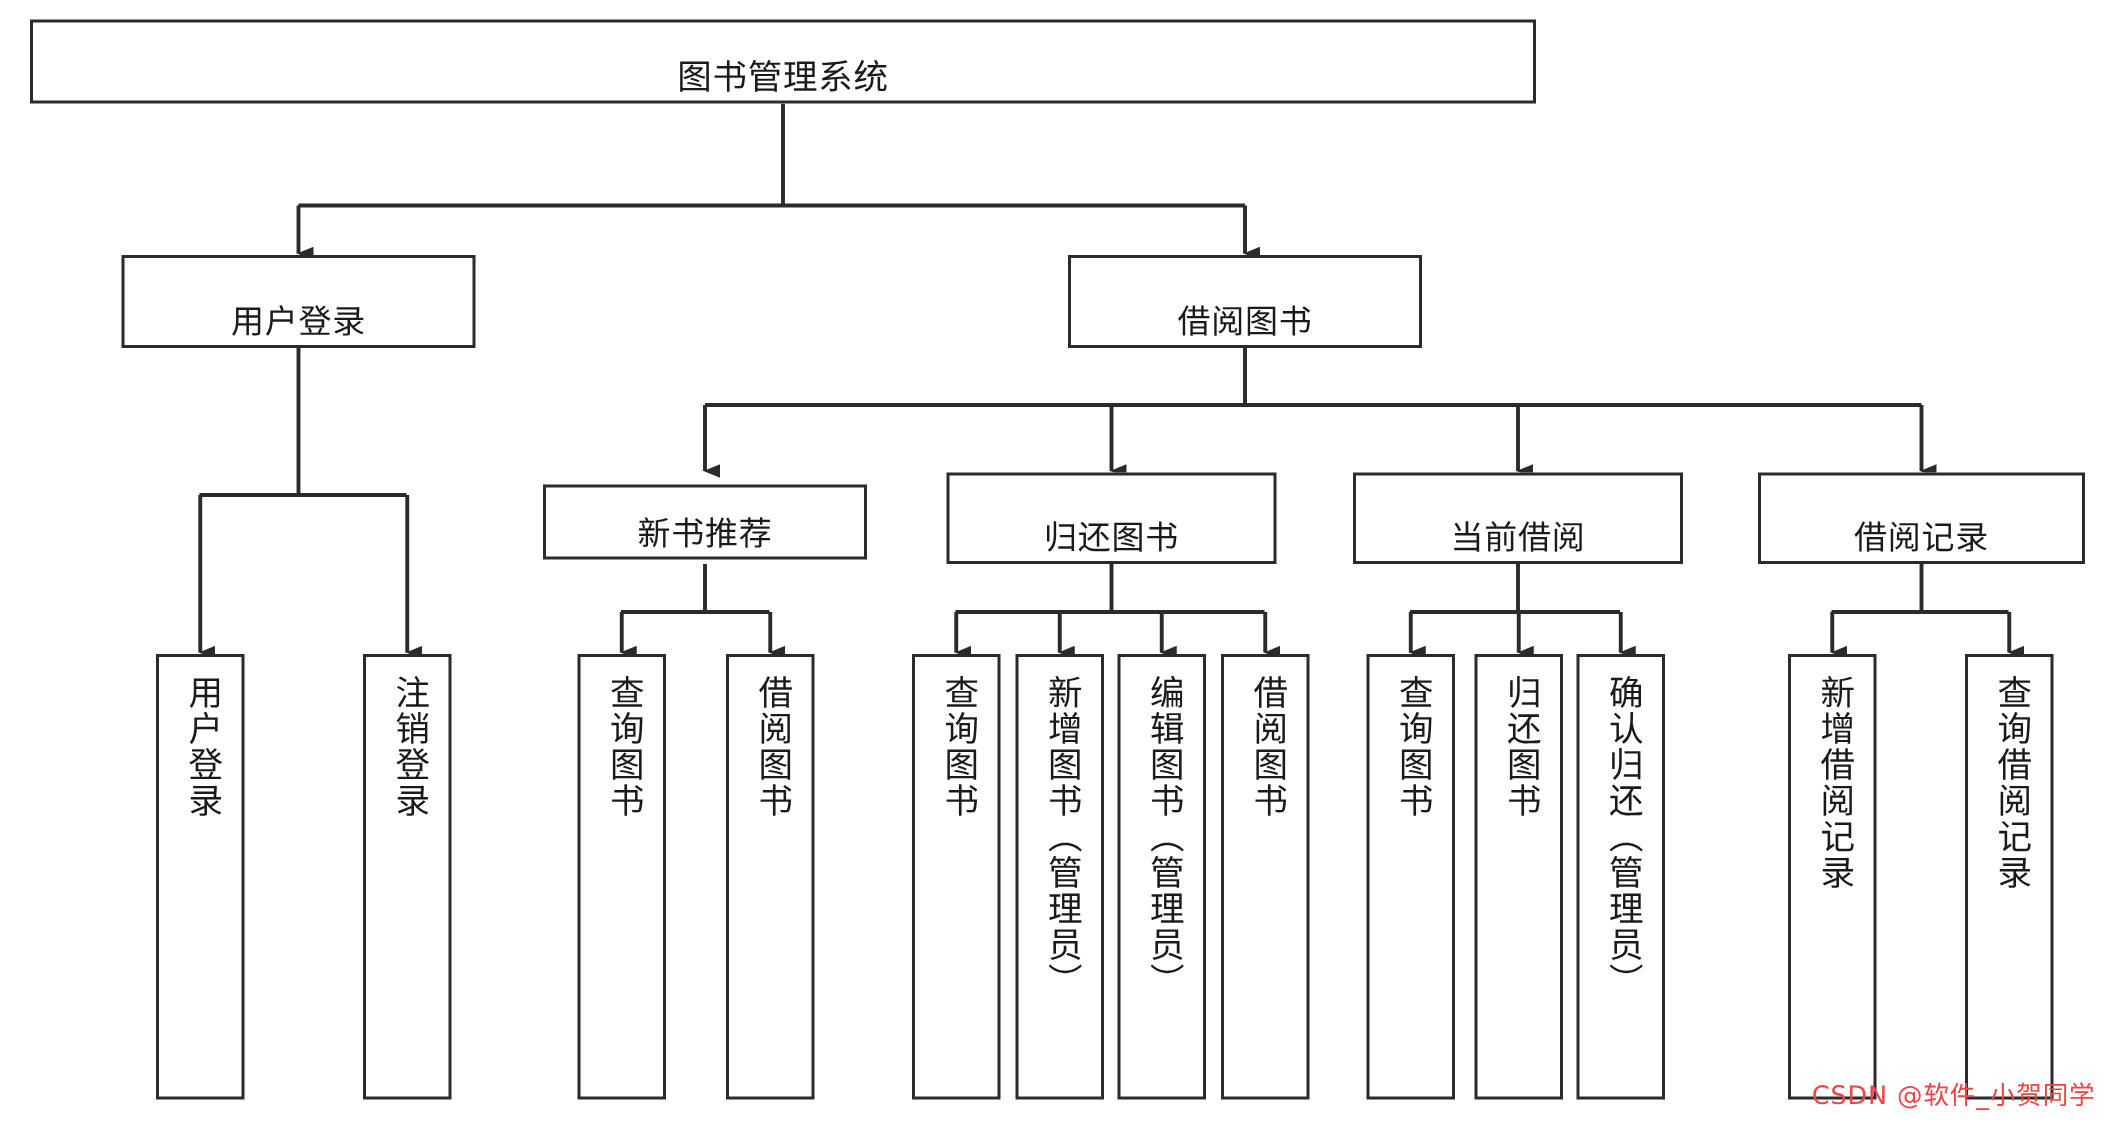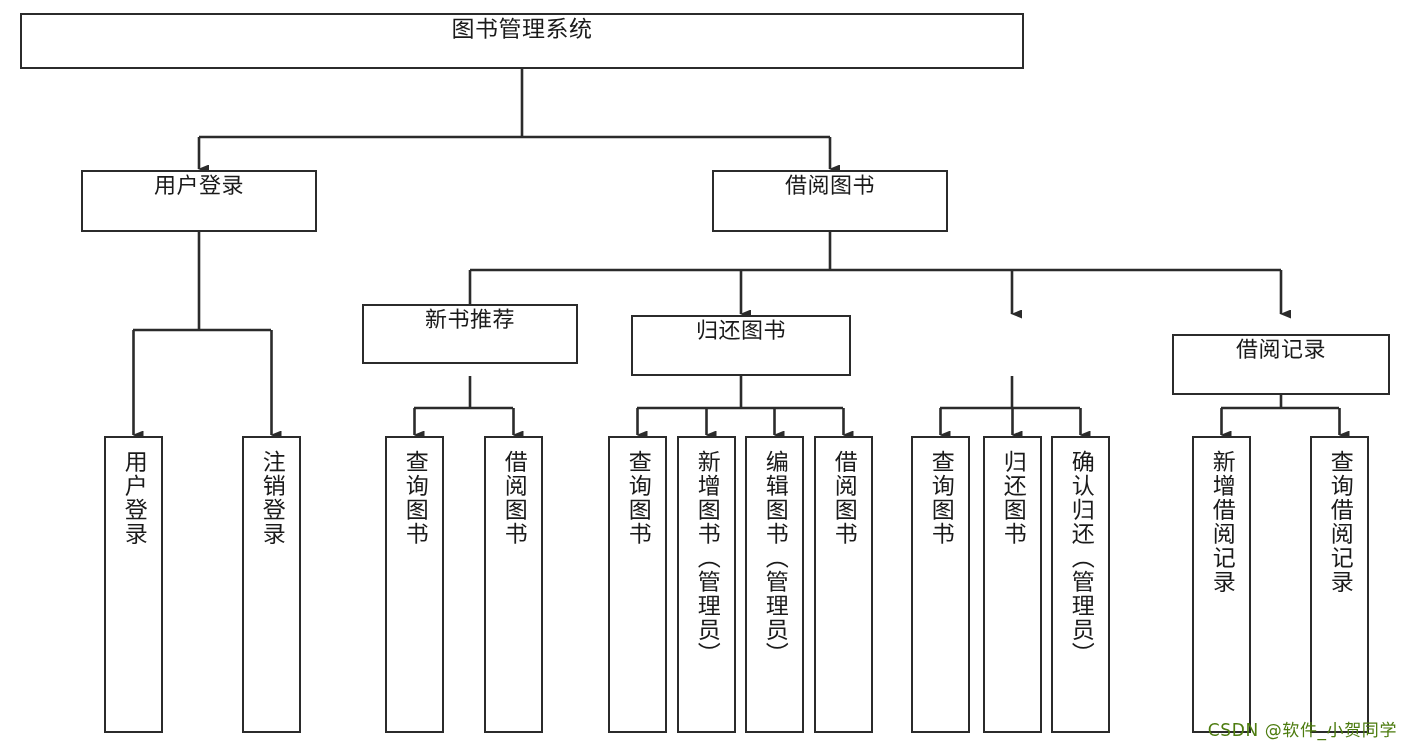--- a/index.html
+++ b/index.html
@@ -25,21 +25,21 @@
     width: 1405px;
     height: 747px;
     pointer-events: none;
   }
   .node {
     position: absolute;
     box-sizing: border-box;
     background: #ffffff;
     border: 2px solid #2b2b2b;
     display: flex;
-    align-items: flex-start;
+    align-items: flex-end;
     justify-content: center;
     color: #1a1a1a;
     z-index: 2;
   }
   .node-label {
     display: block;
     text-align: center;
     line-height: 1.28;
     letter-spacing: 0.5px;
   }
@@ -59,21 +59,21 @@
     font-size: 23px;
     line-height: 1.02;
     letter-spacing: 1px;
     white-space: nowrap;
   }
   #watermark {
     position: absolute;
     right: 8px;
     bottom: 6px;
     font-size: 17px;
-    color: #4d7c0f;
+    color: #ef4444;
     letter-spacing: 0.6px;
     z-index: 5;
     white-space: nowrap;
   }
 </style>
 </head>
 <body>
 
 <div id="diagram-root">
 
@@ -124,27 +124,30 @@
     <span class="node-label">图书管理系统</span>
   </div>
 
   <div class="node horizontal" style="left: 81px; top: 170px; width: 236px; height: 62px;">
     <span class="node-label">用户登录</span>
   </div>
   <div class="node horizontal" style="left: 712px; top: 170px; width: 236px; height: 62px;">
     <span class="node-label">借阅图书</span>
   </div>
 
-  <div class="node horizontal" style="left: 362px; top: 304px; width: 216px; height: 60px;">
+  <div class="node horizontal" style="left: 362px; top: 323px; width: 216px; height: 50px;">
     <span class="node-label">新书推荐</span>
   </div>
   <div class="node horizontal" style="left: 631px; top: 315px; width: 220px; height: 61px;">
     <span class="node-label">归还图书</span>
   </div>
-  <div class="node horizontal" style="left: 1172px; top: 315px; width: 218px; height: 61px; margin-top: 19px;">
+  <div class="node horizontal" style="left: 902px; top: 315px; width: 220px; height: 61px;">
+    <span class="node-label">当前借阅</span>
+  </div>
+  <div class="node horizontal" style="left: 1172px; top: 315px; width: 218px; height: 61px;">
     <span class="node-label">借阅记录</span>
   </div>
 
   <div class="node vertical" style="left: 104px; top: 436px; width: 59px; height: 297px;">
     <span class="node-label">用户登录</span>
   </div>
   <div class="node vertical" style="left: 242px; top: 436px; width: 59px; height: 297px;">
     <span class="node-label">注销登录</span>
   </div>
 

